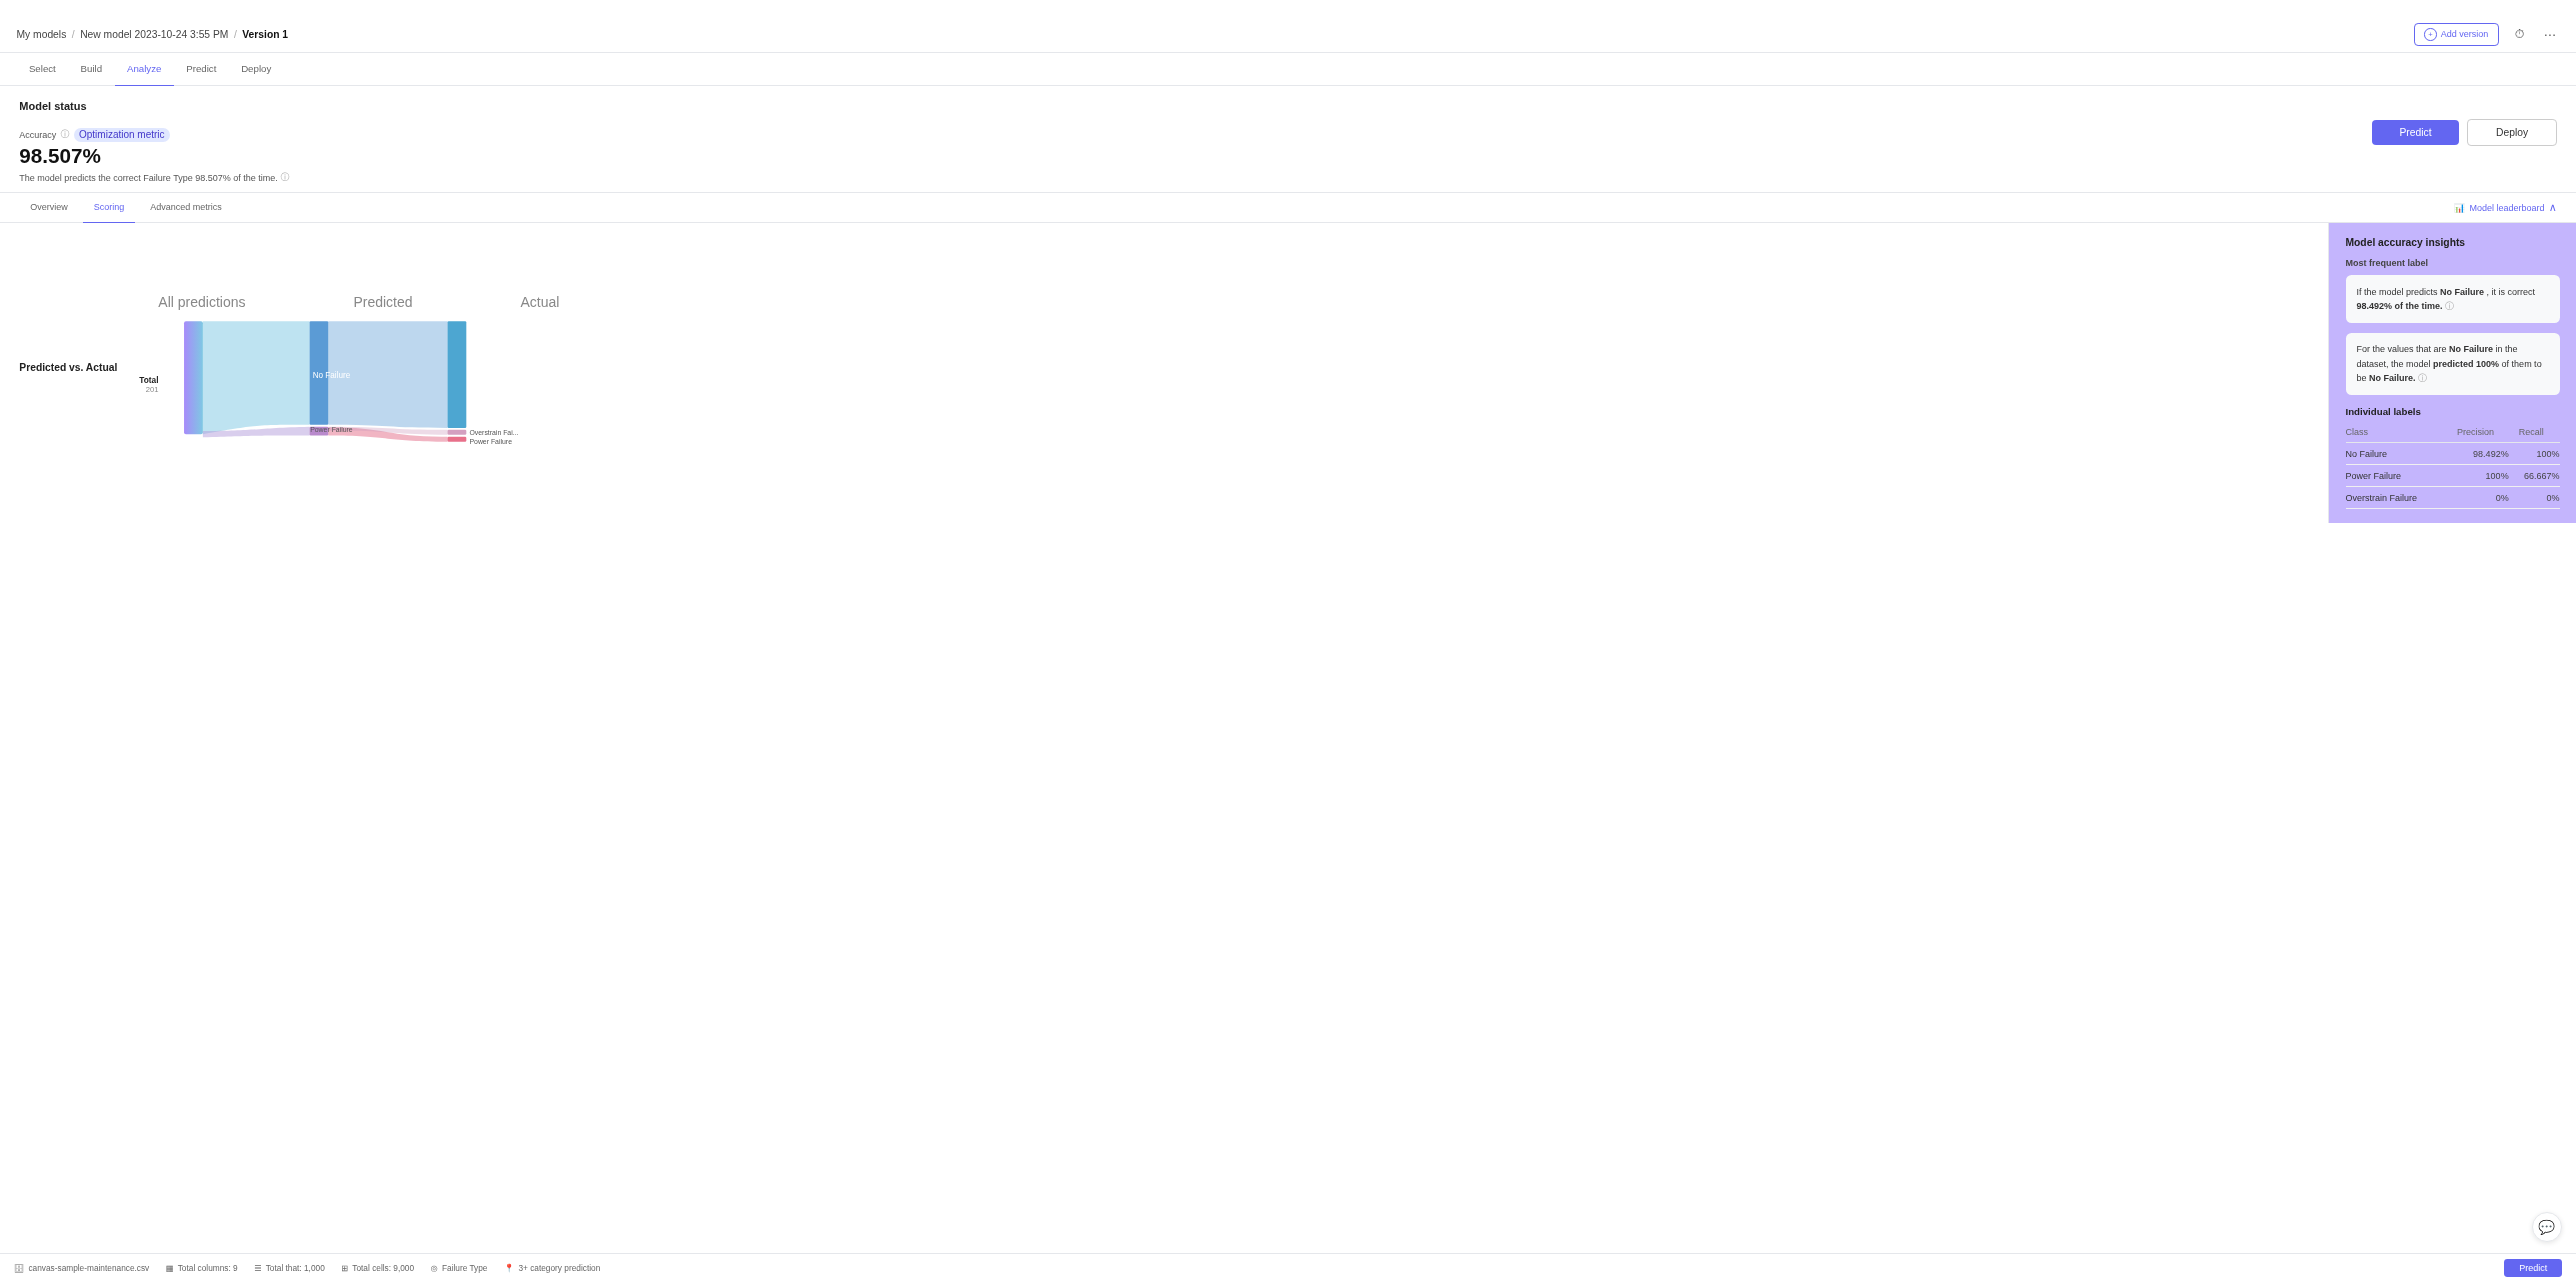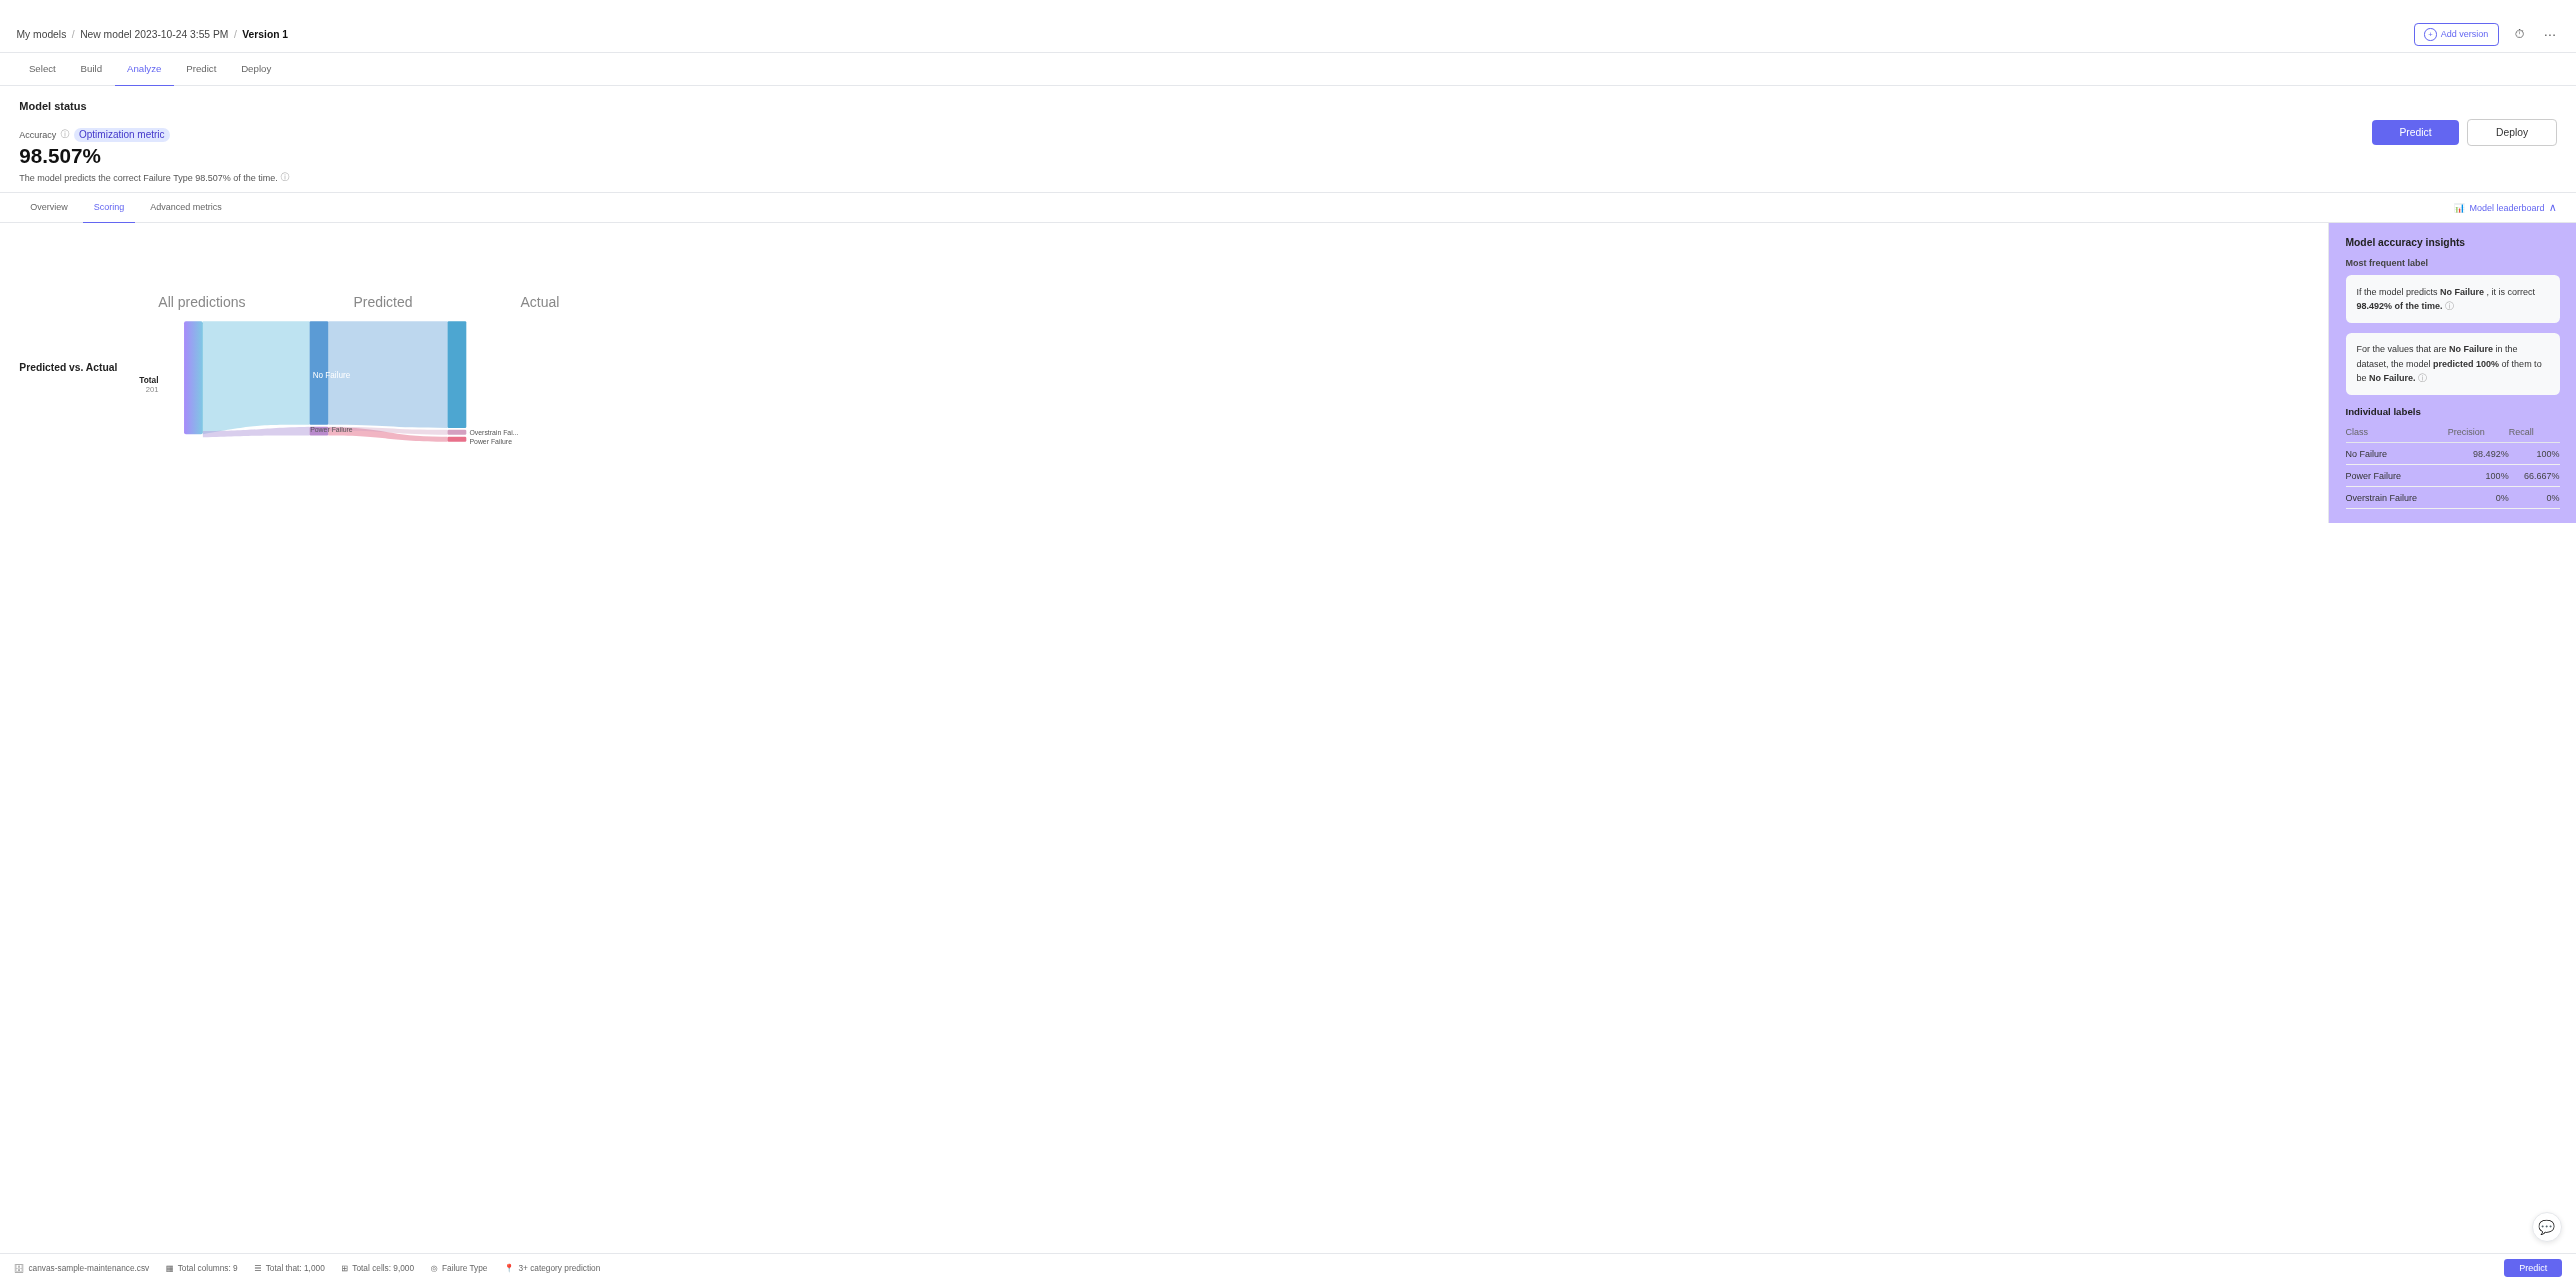--- a/index.html
+++ b/index.html
@@ -60,21 +60,21 @@
     .panel-title { font-size: 10.3px; font-weight: 600; margin-bottom: 9.7px; }
     .panel-section-title { font-size: 9px; font-weight: 600; margin-bottom: 6.9px; color: #444; }
     .insight-box { background: #f8f9fa; border-radius: 5.5px; padding: 9.7px 11px; margin-bottom: 9.7px; font-size: 9px; line-height: 1.6; color: #333; }
     .insight-box b { font-weight: 700; }
     .info-icon { color: #aaa; font-size: 9px; cursor: pointer; }
 
     
     .labels-title { font-size: 9.7px; font-weight: 600; margin: 11px 0 6.9px; }
     .labels-table { width: 100%; border-collapse: collapse; font-size: 9px; }
     .labels-table th { text-align: left; color: #666; font-weight: 500; padding: 2.8px 5.5px 5.5px 0; border-bottom: 0.7px solid #e5e7eb; }
-    .labels-table th:not(:first-child) { text-align: left; }
+    .labels-table th:not(:first-child) { text-align: center; }
     .labels-table td { padding: 5.5px 0; border-bottom: 0.7px solid #f0f0f0; }
     .labels-table td:not(:first-child) { text-align: right; color: #444; }
     .labels-table td:first-child { color: #333; }
 
     
     .status-bar { display: flex; align-items: center; gap: 16.5px; padding: 0 13.8px; height: 27.6px; border-top: 0.7px solid #e5e7eb; background: #fff; font-size: 8.3px; color: #666; position: fixed; bottom: 0; left: 0; right: 0; }
     .status-item { display: flex; align-items: center; gap: 4.1px; }
     .status-bar-right { margin-left: auto; }
     .btn-predict-sm { background: #6366f1; color: #fff; border: none; padding: 4.1px 15px; border-radius: 3.4px; font-size: 9px; cursor: pointer; }
 

